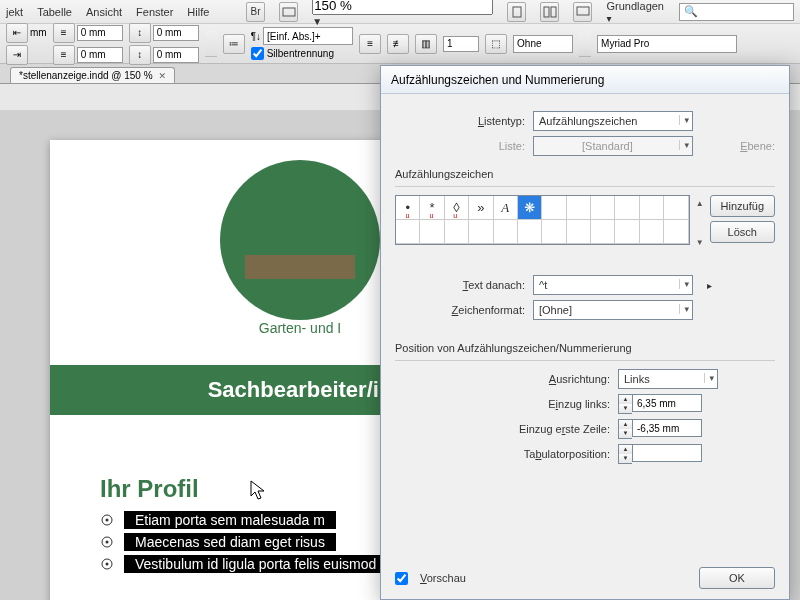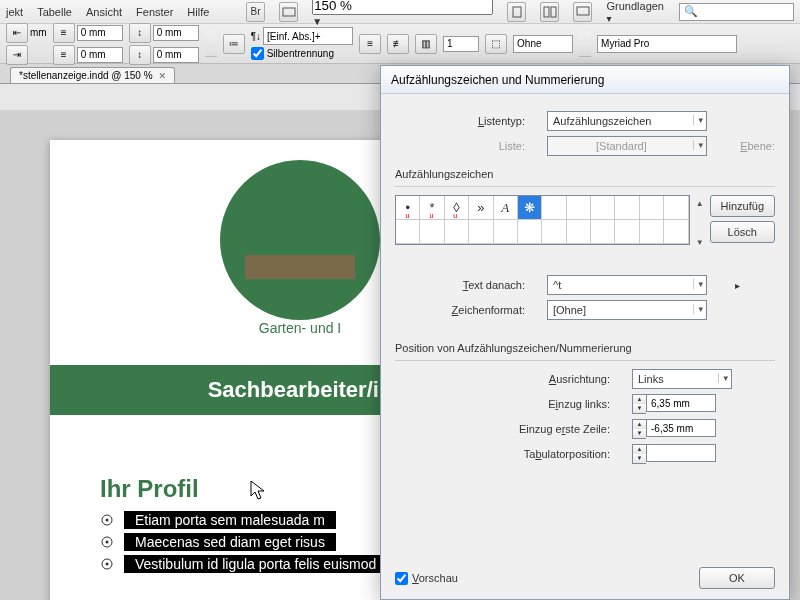--- a/index.html
+++ b/index.html
@@ -28,21 +28,21 @@
 .brand2 { position:absolute; left:0; right:0; top:180px; text-align:center; color:#3a7a4a; font-size:14px; }
 .bar { position:absolute; left:0; right:0; top:225px; height:50px; background:#3a7a4a; color:#fff; display:flex; align-items:center; justify-content:center; font-size:22px; font-weight:600; }
 .profile { position:absolute; left:50px; top:335px; }
 .profile h3 { color:#3a7a4a; font-size:24px; font-weight:600; margin-bottom:8px; }
 .profile .li { display:flex; align-items:center; gap:10px; margin:4px 0; }
 .profile .bullet { width:14px; height:14px; }
 .profile .txt { color:#fff; background:#000; font-size:14px; padding:1px 11px; }
 .dialog { position:absolute; left:380px; top:65px; width:410px; height:535px; background:#f0f0f0; border:1px solid #8a9db5; box-shadow:0 4px 20px rgba(0,0,0,.3); }
 .dlg-title { height:28px; background:linear-gradient(#fdfdfd,#e8eef6); border-bottom:1px solid #c0cad8; display:flex; align-items:center; padding:0 10px; font-size:12px; }
 .dlg-body { padding:12px 14px; font-size:11px; color:#333; }
-.row { display:flex; align-items:center; margin:5px 0; gap:22px; }
+.row { display:flex; align-items:center; margin:5px 0; gap:8px; }
 .row .lbl { width:130px; text-align:right; }
 .row .sel { flex:0 0 160px; height:20px; border:1px solid #7a8a9a; background:#fff; display:flex; align-items:center; padding:0 5px; position:relative; }
 .row .sel .arr { position:absolute; right:3px; top:3px; font-size:9px; color:#555; border-left:1px solid #ccc; padding-left:4px; }
 .row .sel.disabled { background:#f5f5f5; color:#999;padding-left:48px; }
 .group-title { font-size:11px; margin:12px 0 6px 0; }
 .divider { border-top:1px solid #ccc; margin:2px 0 8px 0; }
 .glyph-grid { border:1px solid #7a8a9a; background:#fff; width:310px; height:50px; display:grid; grid-template-columns:repeat(12,1fr); grid-template-rows:repeat(2,1fr); }
 .glyph-grid .cell { border-right:1px solid #ccc; border-bottom:1px solid #ccc; display:flex; align-items:center; justify-content:center; font-size:13px; }
 .glyph-grid .cell.sel { background:#2b7de0; color:#fff; }
 .glyph-side { display:flex; flex-direction:row; gap:6px; align-items:flex-start; }
@@ -317,17 +317,17 @@
           <div class="spinbtns">
             <div>▲</div>
             <div>▼</div>
           </div>
           <input value="" style="">
         </div>
     </div>
 
     <div class="footer">
       <input type="checkbox" checked="" style="">
-      <span style="margin-left:4px"><u>V</u>orschau</span>
+      <span style="margin-left:12px"><u>V</u>orschau</span>
       <div class="btn ok" style="min-width:76px">OK</div>
     </div>
   </div>
 </div>
 
 </body></html>

